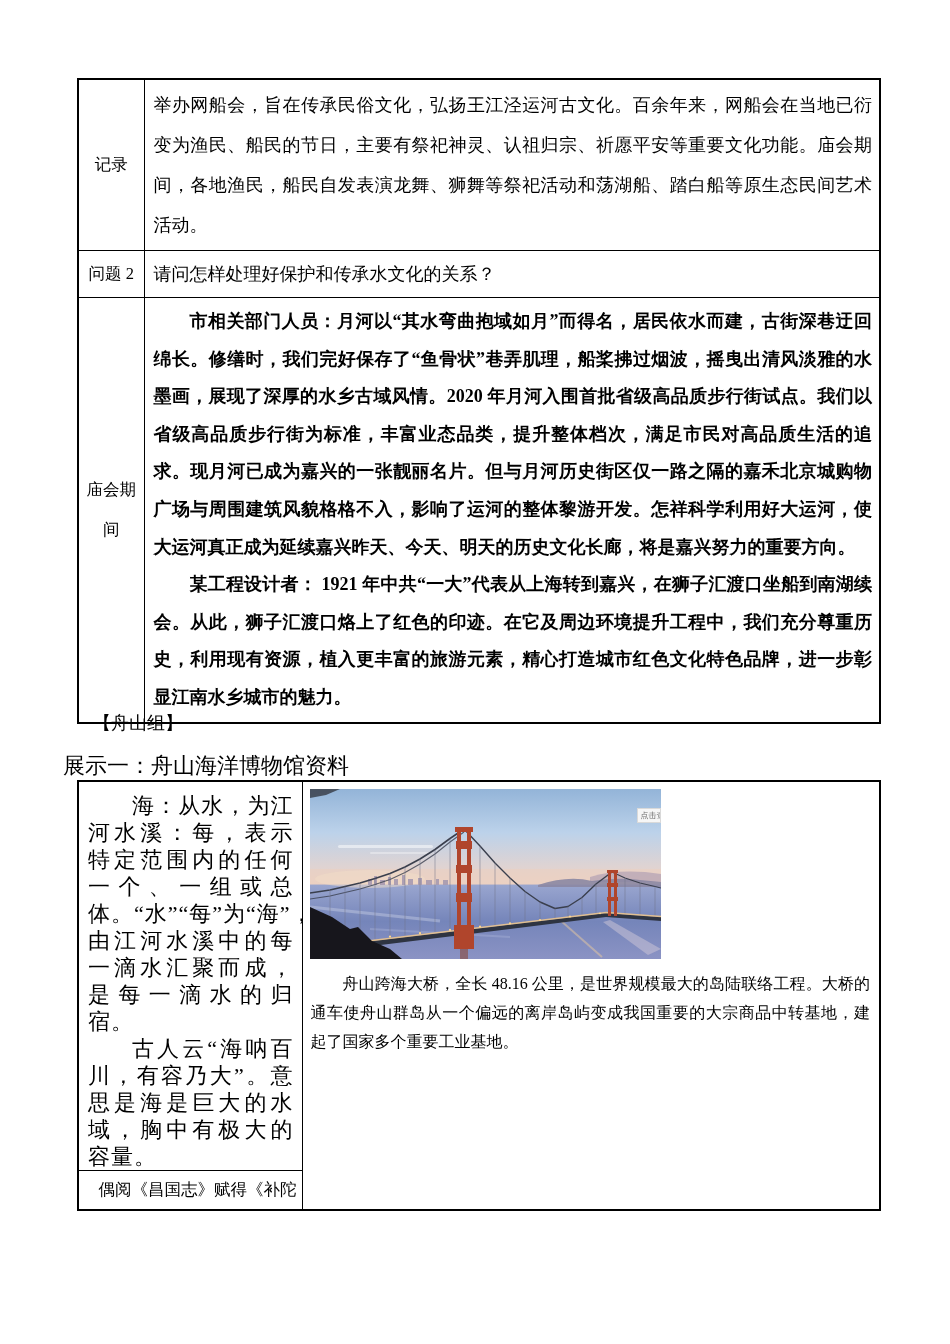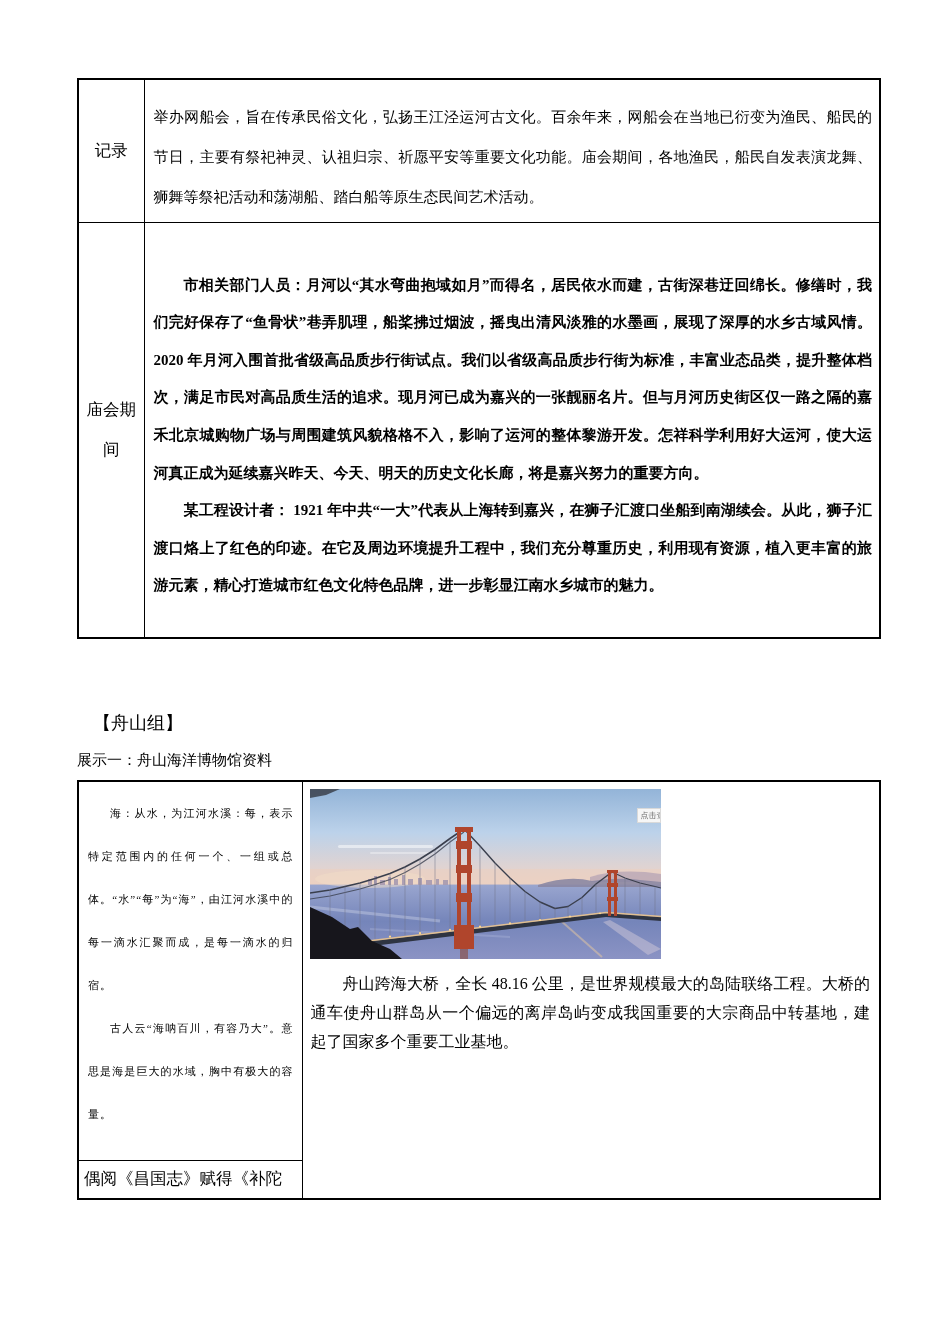--- a/index.html
+++ b/index.html
@@ -18,48 +18,48 @@
   }
   table.tbl td { border:1px solid #000; }
 
   
   .tbl1 { top:78px; width:804px; }
   .tbl1 td.lbl {
     width:66px; text-align:center; vertical-align:middle;
     font-size:16.5px; line-height:40px; padding:2px 6px;margin-left:20px;
   }
   .tbl1 td.cnt {
-    font-size:15px; padding:17px 7px 5px 9px;
+    font-size:18px; padding:5px 7px 5px 9px;
     text-align:justify; vertical-align:middle;
   }
   .row-record    { height:121px; }
   .row-record .cnt { line-height:40px; }
   .row-place     { height:47px; }
   .row-question  { height:47px; }
   .row-interview { height:415px; }
   .row-interview .cnt { line-height:37.6px; padding:4px 8px 4px 9px; }
   .row-interview .cnt p { text-indent:2em; text-align:justify;font-weight:bold; }
 
   
   .h-group   { position:absolute; left:93px; top:711px; font-size:18px; }
-  .h-exhibit { position:absolute; left:77px; top:751px; font-size:15px; }
+  .h-exhibit { position:absolute; left:63px; top:751px; font-size:22px; }
 
   
   .tbl2 { top:780px; width:804px; }
   .tbl2 td.seacell {
     width:224px; height:379px; vertical-align:top;
     padding:10px 8px 0 9px;
-    font-size:11px; line-height:43px; letter-spacing:1px;
+    font-size:22px; line-height:27px; letter-spacing:1px;
     text-align:justify;
     margin-left:20px;
   }
   .tbl2 td.seacell p { text-indent:2em; }
   .tbl2 td.footcell {
     height:39px; font-size:16.5px; padding:2px 5px;
-    white-space:nowrap; overflow:hidden; vertical-align:middle;
+    white-space:nowrap; overflow:hidden; vertical-align:middle;text-align:right;
   }
   .tbl2 td.photocell { vertical-align:top; padding:0; }
 
   .photo {
     position:relative; margin:7px 0 0 7px;
     width:351px; height:170px; overflow:hidden; background:#a9c3e0;
   }
   .photo svg { display:block; width:351px; height:170px; }
   .overlay-label {
     position:absolute; top:19px; right:0;
@@ -77,20 +77,24 @@
 </head>
 <body>
 
 <div class="page">
 
   <table class="tbl tbl1">
     <tbody>
         <tr class="row-record">
       <td class="lbl">记录</td>
       <td class="cnt">举办网船会，旨在传承民俗文化，弘扬王江泾运河古文化。百余年来，网船会在当地已衍变为渔民、船民的节日，主要有祭祀神灵、认祖归宗、祈愿平安等重要文化功能。庙会期间，各地渔民，船民自发表演龙舞、狮舞等祭祀活动和荡湖船、踏白船等原生态民间艺术活动。</td>
+    </tr>
+    <tr class="row-question">
+      <td class="lbl">问题 2</td>
+      <td class="cnt">请问怎样处理好保护和传承水文化的关系？</td>
     </tr>
     <tr class="row-interview">
       <td class="lbl">庙会期间</td>
       <td class="cnt">
         <p>市相关部门人员：月河以“其水弯曲抱域如月”而得名，居民依水而建，古街深巷迂回绵长。修缮时，我们完好保存了“鱼骨状”巷弄肌理，船桨拂过烟波，摇曳出清风淡雅的水墨画，展现了深厚的水乡古域风情。2020 年月河入围首批省级高品质步行街试点。我们以省级高品质步行街为标准，丰富业态品类，提升整体档次，满足市民对高品质生活的追求。现月河已成为嘉兴的一张靓丽名片。但与月河历史街区仅一路之隔的嘉禾北京城购物广场与周围建筑风貌格格不入，影响了运河的整体黎游开发。怎祥科学利用好大运河，使大运河真正成为延续嘉兴昨天、今天、明天的历史文化长廊，将是嘉兴努力的重要方向。</p>
         <p>某工程设计者： 1921 年中共“一大”代表从上海转到嘉兴，在狮子汇渡口坐船到南湖续会。从此，狮子汇渡口烙上了红色的印迹。在它及周边环境提升工程中，我们充分尊重历史，利用现有资源，植入更丰富的旅游元素，精心打造城市红色文化特色品牌，进一步彰显江南水乡城市的魅力。</p>
       </td>
     </tr>
   </tbody>
     </table>

